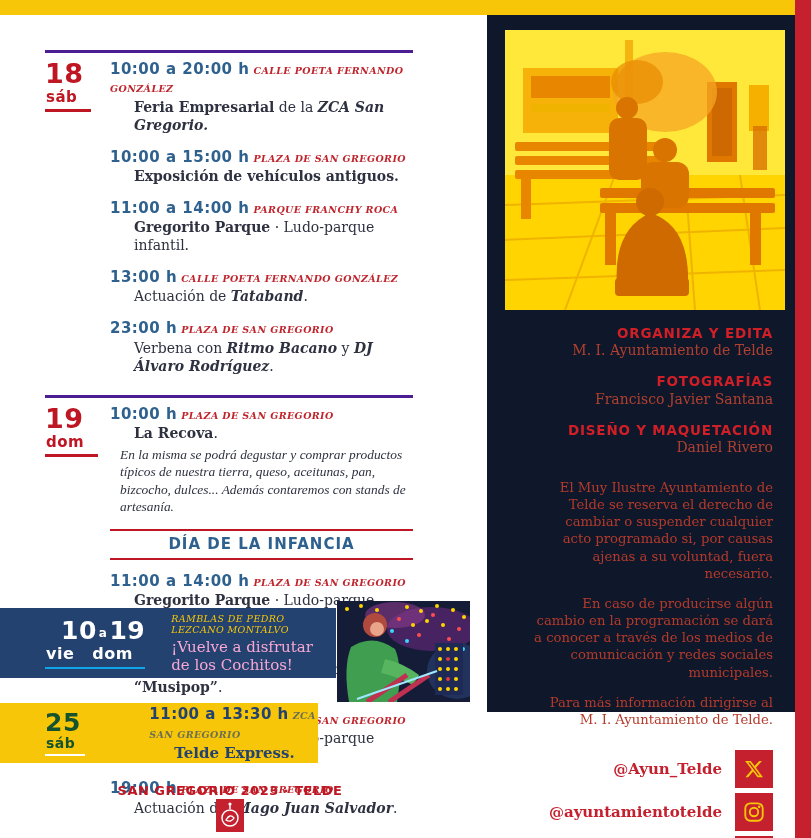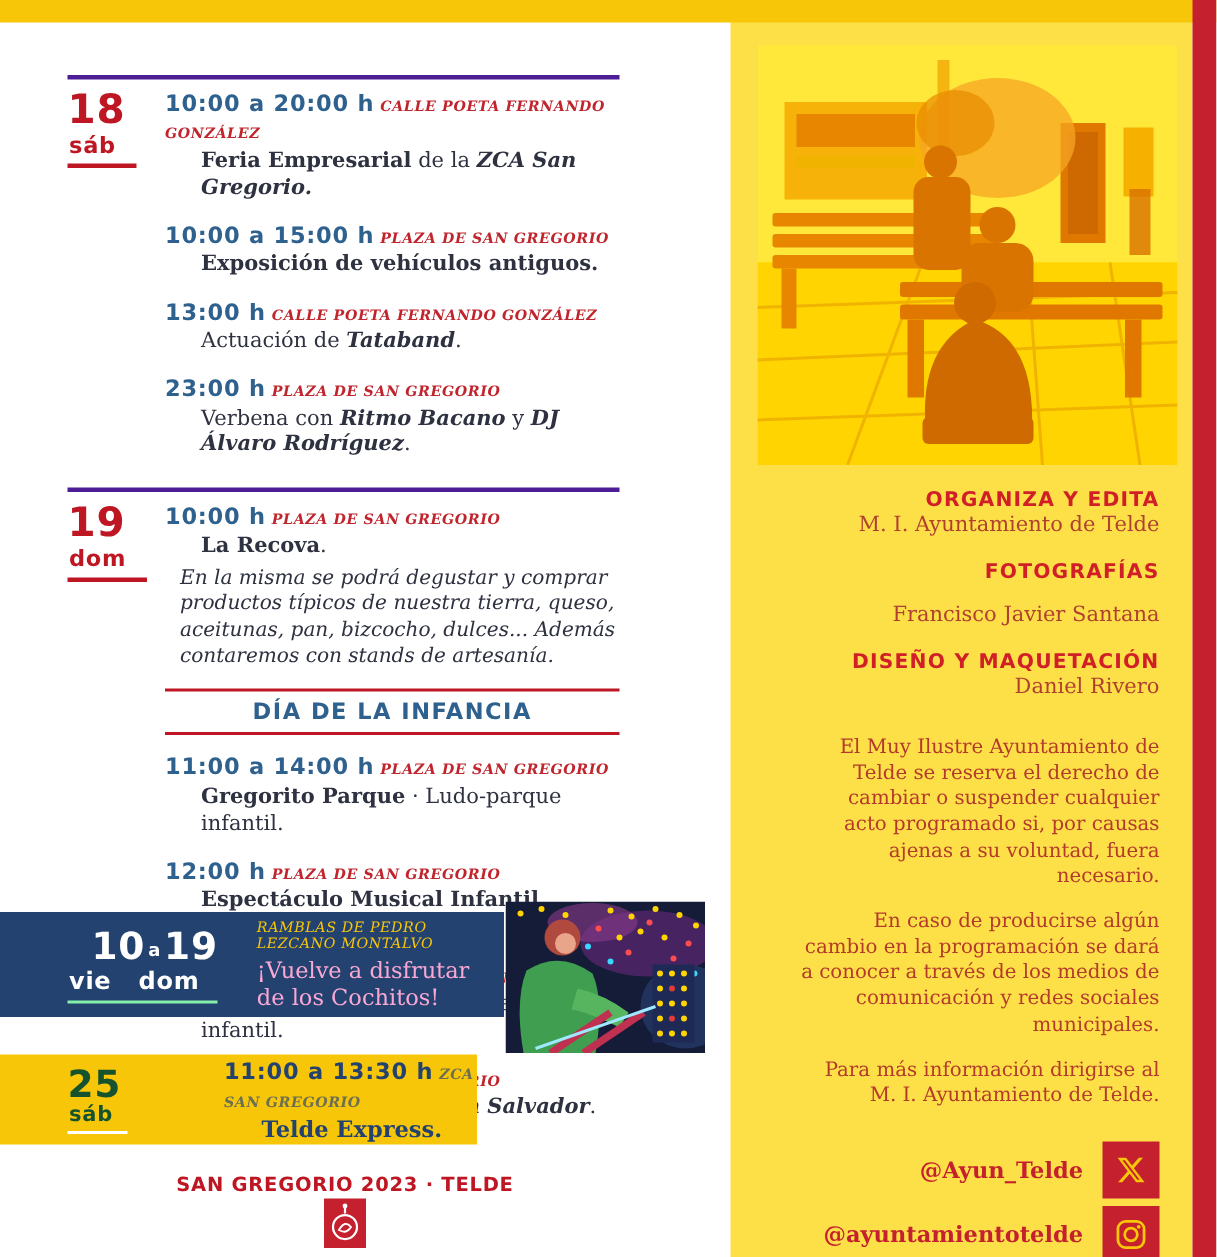--- a/index.html
+++ b/index.html
@@ -6,48 +6,48 @@
   body{
     width:811px;height:838px;position:relative;background:#ffffff;overflow:hidden;
     font-family:"DejaVu Serif","Liberation Serif",serif;
     -webkit-font-smoothing:antialiased;
   }
   .disp{font-family:"DejaVu Sans","Liberation Sans",sans-serif;font-weight:700;letter-spacing:.5px;}
 
   
   .top-bar{position:absolute;left:0;top:0;width:811px;height:15px;background:#f7c608;z-index:3;}
   .right-stripe{position:absolute;right:0;top:0;width:16px;height:838px;background:#c5202e;z-index:4;}
-  .right-panel{position:absolute;left:487px;top:0;width:308px;height:838px;background:#fde047;z-index:2;}
+  .right-panel{position:absolute;left:487px;top:0;width:308px;height:712px;background:#0f172a;z-index:2;}
 
   
   .schedule{position:absolute;left:45px;top:50px;width:368px;z-index:2;}
   .day{border-top:3px solid #4c1d95;padding-top:7px;margin-bottom:6px;}
   .day-row{display:flex;}
   .day-date{width:65px;flex:0 0 65px;color:#be1622;}
   .day-num{font-size:27px;line-height:1;}
   .day-dow{font-size:15px;line-height:1.15;border-bottom:3px solid #be1622;display:inline-block;padding:0 14px 3px 1px;}
   .day-events{flex:1;}
   .evt{margin-bottom:13px;}
   .evt-line1{line-height:1.15;margin-bottom:2px;}
   .evt-time{color:#2f618f;font-size:15px;}
   .evt-place{color:#c0242c;font-size:9.5px;font-style:italic;font-weight:bold;letter-spacing:.4px;margin-left:4px;}
   .evt-title{color:#2e3140;font-size:14px;line-height:1.28;padding-left:24px;}
   .evt-title .b{font-weight:bold;}
   .evt-title .bi{font-weight:bold;font-style:italic;}
-  .evt-note{color:#2e3140;font-size:13.4px;font-style:italic;line-height:1.3;padding-left:10px;margin-top:3px;}
+  .evt-note{color:#2e3140;font-size:13.4px;font-style:italic;line-height:1.3;padding-left:10px;margin-top:3px;font-family:Liberation Serif, serif;}
   .sub-header{border-top:2px solid #be1622;border-bottom:2px solid #be1622;
     text-align:center;color:#2f618f;font-size:15px;padding:4px 0 5px;margin:2px 0 12px;letter-spacing:1px;}
 
   
   .banner-blue{position:absolute;left:0;top:608px;width:336px;height:70px;background:#24426f;z-index:2;
     display:flex;align-items:center;padding-left:45px;box-sizing:border-box;color:#fff;}
   .bb-date{margin-right:26px;flex:0 0 auto;}
   .bb-range{font-size:25px;line-height:1;margin-left:16px;}
   .bb-range .sep{font-size:12px;vertical-align:2px;margin:0 2px;}
-  .bb-dow{font-size:16px;border-bottom:2px solid #86efac;padding:1px 4px 4px 1px;word-spacing:12px;}
+  .bb-dow{font-size:16px;border-bottom:2px solid #0ea5e9;padding:1px 4px 4px 1px;word-spacing:12px;}
   .bb-place{color:#f7c608;font-size:9.5px;font-style:italic;font-weight:normal;letter-spacing:.4px;}
   .bb-title{color:#f9a8d4;font-size:15px;font-weight:normal;margin-top:3px;}
 
   .photo-cochitos{position:absolute;left:337px;top:601px;width:133px;height:101px;z-index:2;}
 
   
   .banner-yellow{position:absolute;left:0;top:703px;width:318px;height:60px;background:#f7c608;z-index:2;
     display:flex;align-items:center;padding-left:45px;box-sizing:border-box;}
   .yb-date{color:#14532d;margin-right:64px;flex:0 0 auto;}
   .yb-num{font-size:25px;line-height:1;}
@@ -125,21 +125,21 @@
     <g fill="#cf6a00">
       <circle cx="145" cy="172" r="14"></circle>
       <path d="M112 255 q-4 -55 33 -72 q40 12 38 72 q-18 10 -35 10 q-20 0 -36 -10 z"></path>
       <rect x="110" y="248" width="74" height="18" rx="4"></rect>
     </g>
   </svg>
 
   <div class="credits">
       <h3 class="credit-header disp" style="margin: 15px 0px 1px;">ORGANIZA Y EDITA</h3>
       <div class="credit-name">M. I. Ayuntamiento de Telde</div>
-      <h3 class="credit-header disp" style="margin: 15px 0px 13px;">FOTOGRAFÍAS</h3>
+      <h3 class="credit-header disp" style="margin: 15px 0px 2px;">FOTOGRAFÍAS</h3>
       <div class="credit-name">Francisco Javier Santana</div>
       <h3 class="credit-header disp" style="margin: 15px 0px 1px;">DISEÑO Y MAQUETACIÓN</h3>
       <div class="credit-name">Daniel Rivero</div>
     </div>
   <div class="panel-paras">
       <p>El Muy Ilustre Ayuntamiento de Telde se reserva el derecho de cambiar o suspender cualquier acto programado si, por causas ajenas a su voluntad, fuera necesario.</p>
       <p>En caso de producirse algún cambio en la programación se dará a conocer a través de los medios de comunicación y redes sociales municipales.</p>
       <p>Para más información dirigirse al M. I. Ayuntamiento de Telde.</p>
     </div>
   <div class="social">
@@ -174,20 +174,24 @@
         <div class="day-events">
           <div class="evt">
             <div class="evt-line1"><span class="evt-time disp">10:00 a 20:00 h</span><span class="evt-place">CALLE POETA FERNANDO GONZÁLEZ</span></div>
             <div class="evt-title"><span class="b">Feria Empresarial</span><span> de la </span><span class="bi" style="font-weight: bold; font-style: italic;">ZCA San Gregorio.</span></div>
           </div>
           <div class="evt">
             <div class="evt-line1"><span class="evt-time disp">10:00 a 15:00 h</span><span class="evt-place">PLAZA DE SAN GREGORIO</span></div>
             <div class="evt-title"><span class="b">Exposición de vehículos antiguos.</span></div>
           </div>
           <div class="evt">
+            <div class="evt-line1"><span class="evt-time disp">11:00 a 14:00 h</span><span class="evt-place">PARQUE FRANCHY ROCA</span></div>
+            <div class="evt-title"><span class="b">Gregorito Parque</span><span> · Ludo-parque infantil.</span></div>
+          </div>
+          <div class="evt">
             <div class="evt-line1"><span class="evt-time disp">13:00 h</span><span class="evt-place">CALLE POETA FERNANDO GONZÁLEZ</span></div>
             <div class="evt-title"><span>Actuación de </span><span class="bi" style="font-weight: bold; font-style: italic;">Tataband</span><span>.</span></div>
           </div>
           <div class="evt">
             <div class="evt-line1"><span class="evt-time disp">23:00 h</span><span class="evt-place">PLAZA DE SAN GREGORIO</span></div>
             <div class="evt-title"><span>Verbena con </span><span class="bi" style="font-weight: bold; font-style: italic;">Ritmo Bacano</span><span> y </span><span class="bi" style="font-weight: bold; font-style: italic;">DJ Álvaro Rodríguez</span><span>.</span></div>
           </div>
         </div>
       </div>
     </section>

